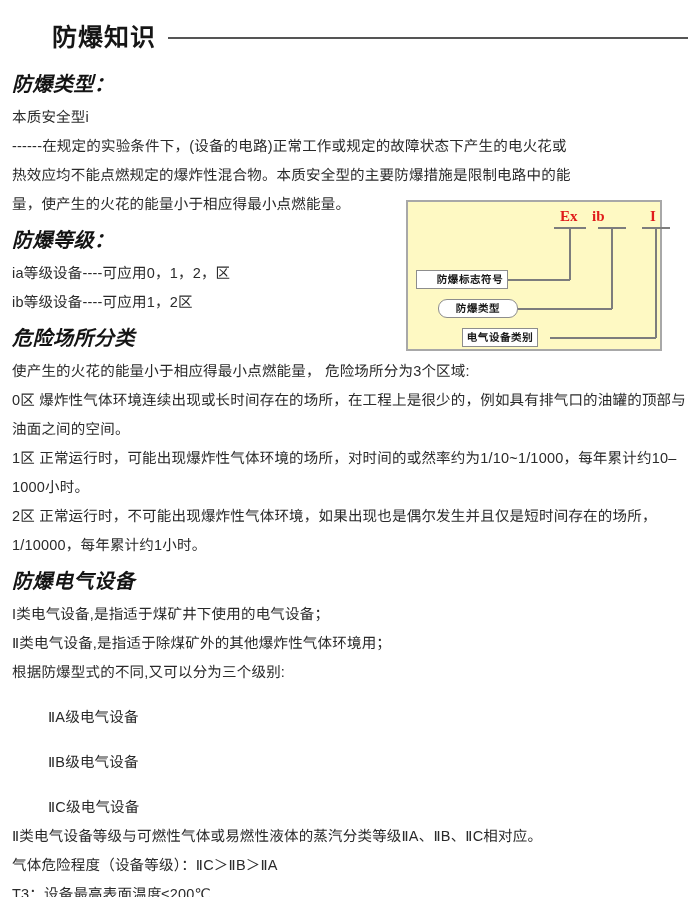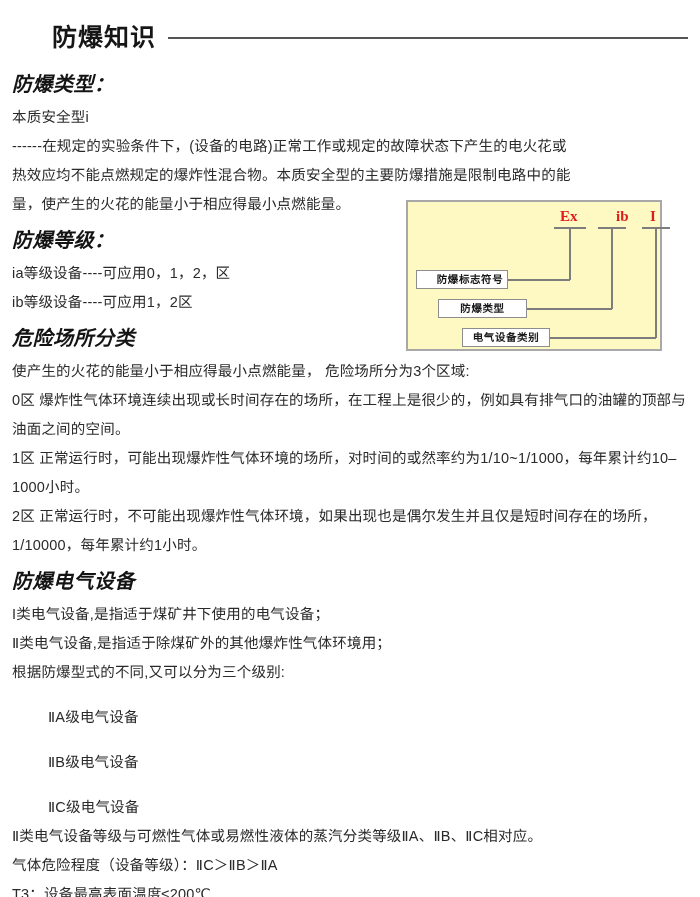--- a/index.html
+++ b/index.html
@@ -89,42 +89,42 @@
   .code-label {
     position: absolute;
     font-family: "Liberation Serif", "DejaVu Serif", serif;
     font-weight: 700;
     font-size: 15px;
     color: #e01b1b;
     line-height: 1;
     white-space: nowrap;
   }
   .code-ex { left: 152px; top: 7px; }
-  .code-ib { left: 208px; top: 7px; }
+  .code-ib { left: 184px; top: 7px; }
   .code-i  { left: 242px; top: 7px; }
 
   .dbox {
     position: absolute;
     box-sizing: border-box;
     border: 1.5px solid #8d8d8d;
     background: #ffffff;
     font-family: "DejaVu Sans", "Liberation Sans", sans-serif;
     font-weight: 700;
     font-size: 10.5px;
     color: #1a1a1a;
     letter-spacing: 0.6px;
     display: flex;
     align-items: center;
     justify-content: center;
     white-space: nowrap;
     line-height: 1;
   }
   .dbox-1 { left: 8px;  top: 68px;  width: 92px; height: 19px; padding-left: 16px; }
-  .dbox-2 { left: 30px; top: 97px;  width: 89px; height: 19px; }
-  .dbox-3 { left: 54px; top: 126px; width: 88px; height: 19px; }
+  .dbox-2 { left: 30px; top: 97px;  width: 80px; height: 19px; border-radius: 9px; }
+  .dbox-3 { left: 54px; top: 126px; width: 76px; height: 19px; }
 
   .leader {
     position: absolute;
     background: #7d7d7d;
   }
   .vline { width: 1.5px; }
   .hline { height: 1.5px; }
   .underscore {
     position: absolute;
     height: 1.5px;

